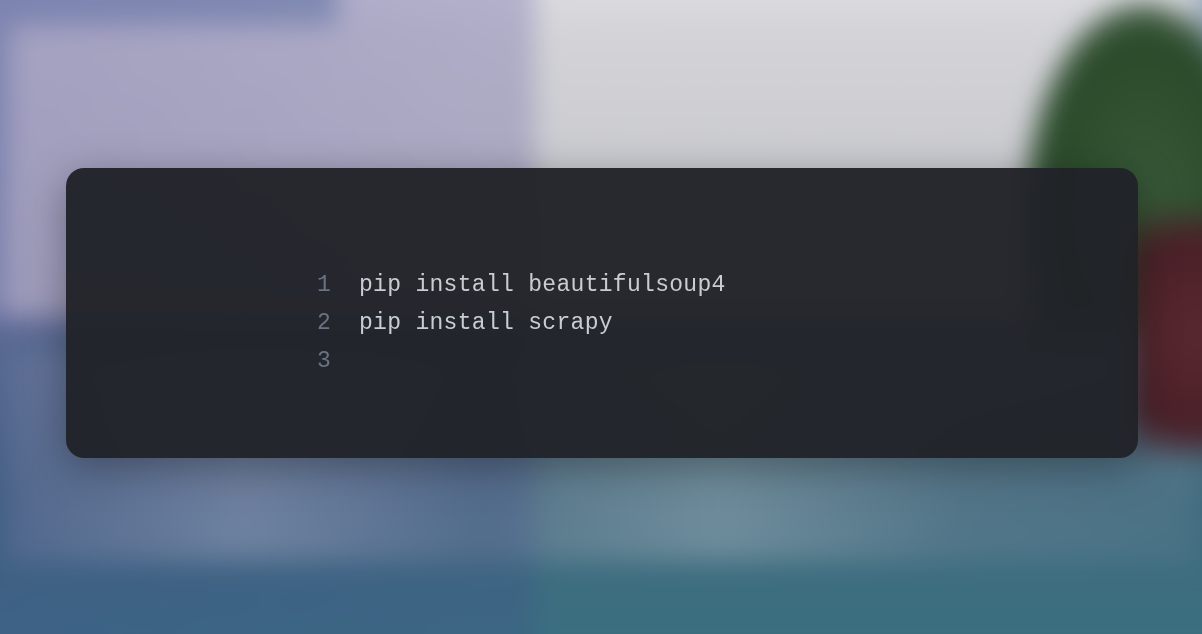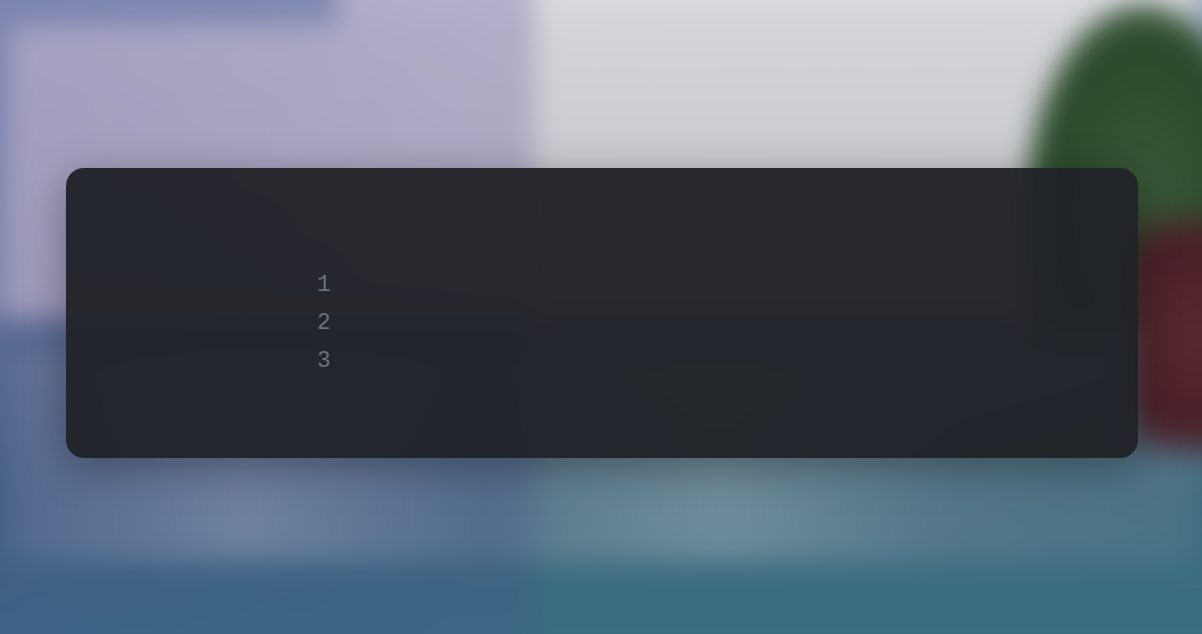--- a/index.html
+++ b/index.html
@@ -153,21 +153,23 @@
   <div class="bg-tree"></div>
   <div class="bg-pool"></div>
   <div class="bg-pool-reflection"></div>
   <div class="bg-foliage-right"></div>
   <div class="bg-overlay-left"></div>
 </div>
 
 <div class="code-panel">
   <div class="code-line">
     <span class="line-number">1</span>
+    <span class="line-content">pip install beautifulsoup4</span>
   </div>
   <div class="code-line">
     <span class="line-number">2</span>
+    <span class="line-content">pip install scrapy</span>
   </div>
   <div class="code-line">
     <span class="line-number">3</span>
     <span class="line-content"></span>
   </div>
 </div>
 
 </body></html>

